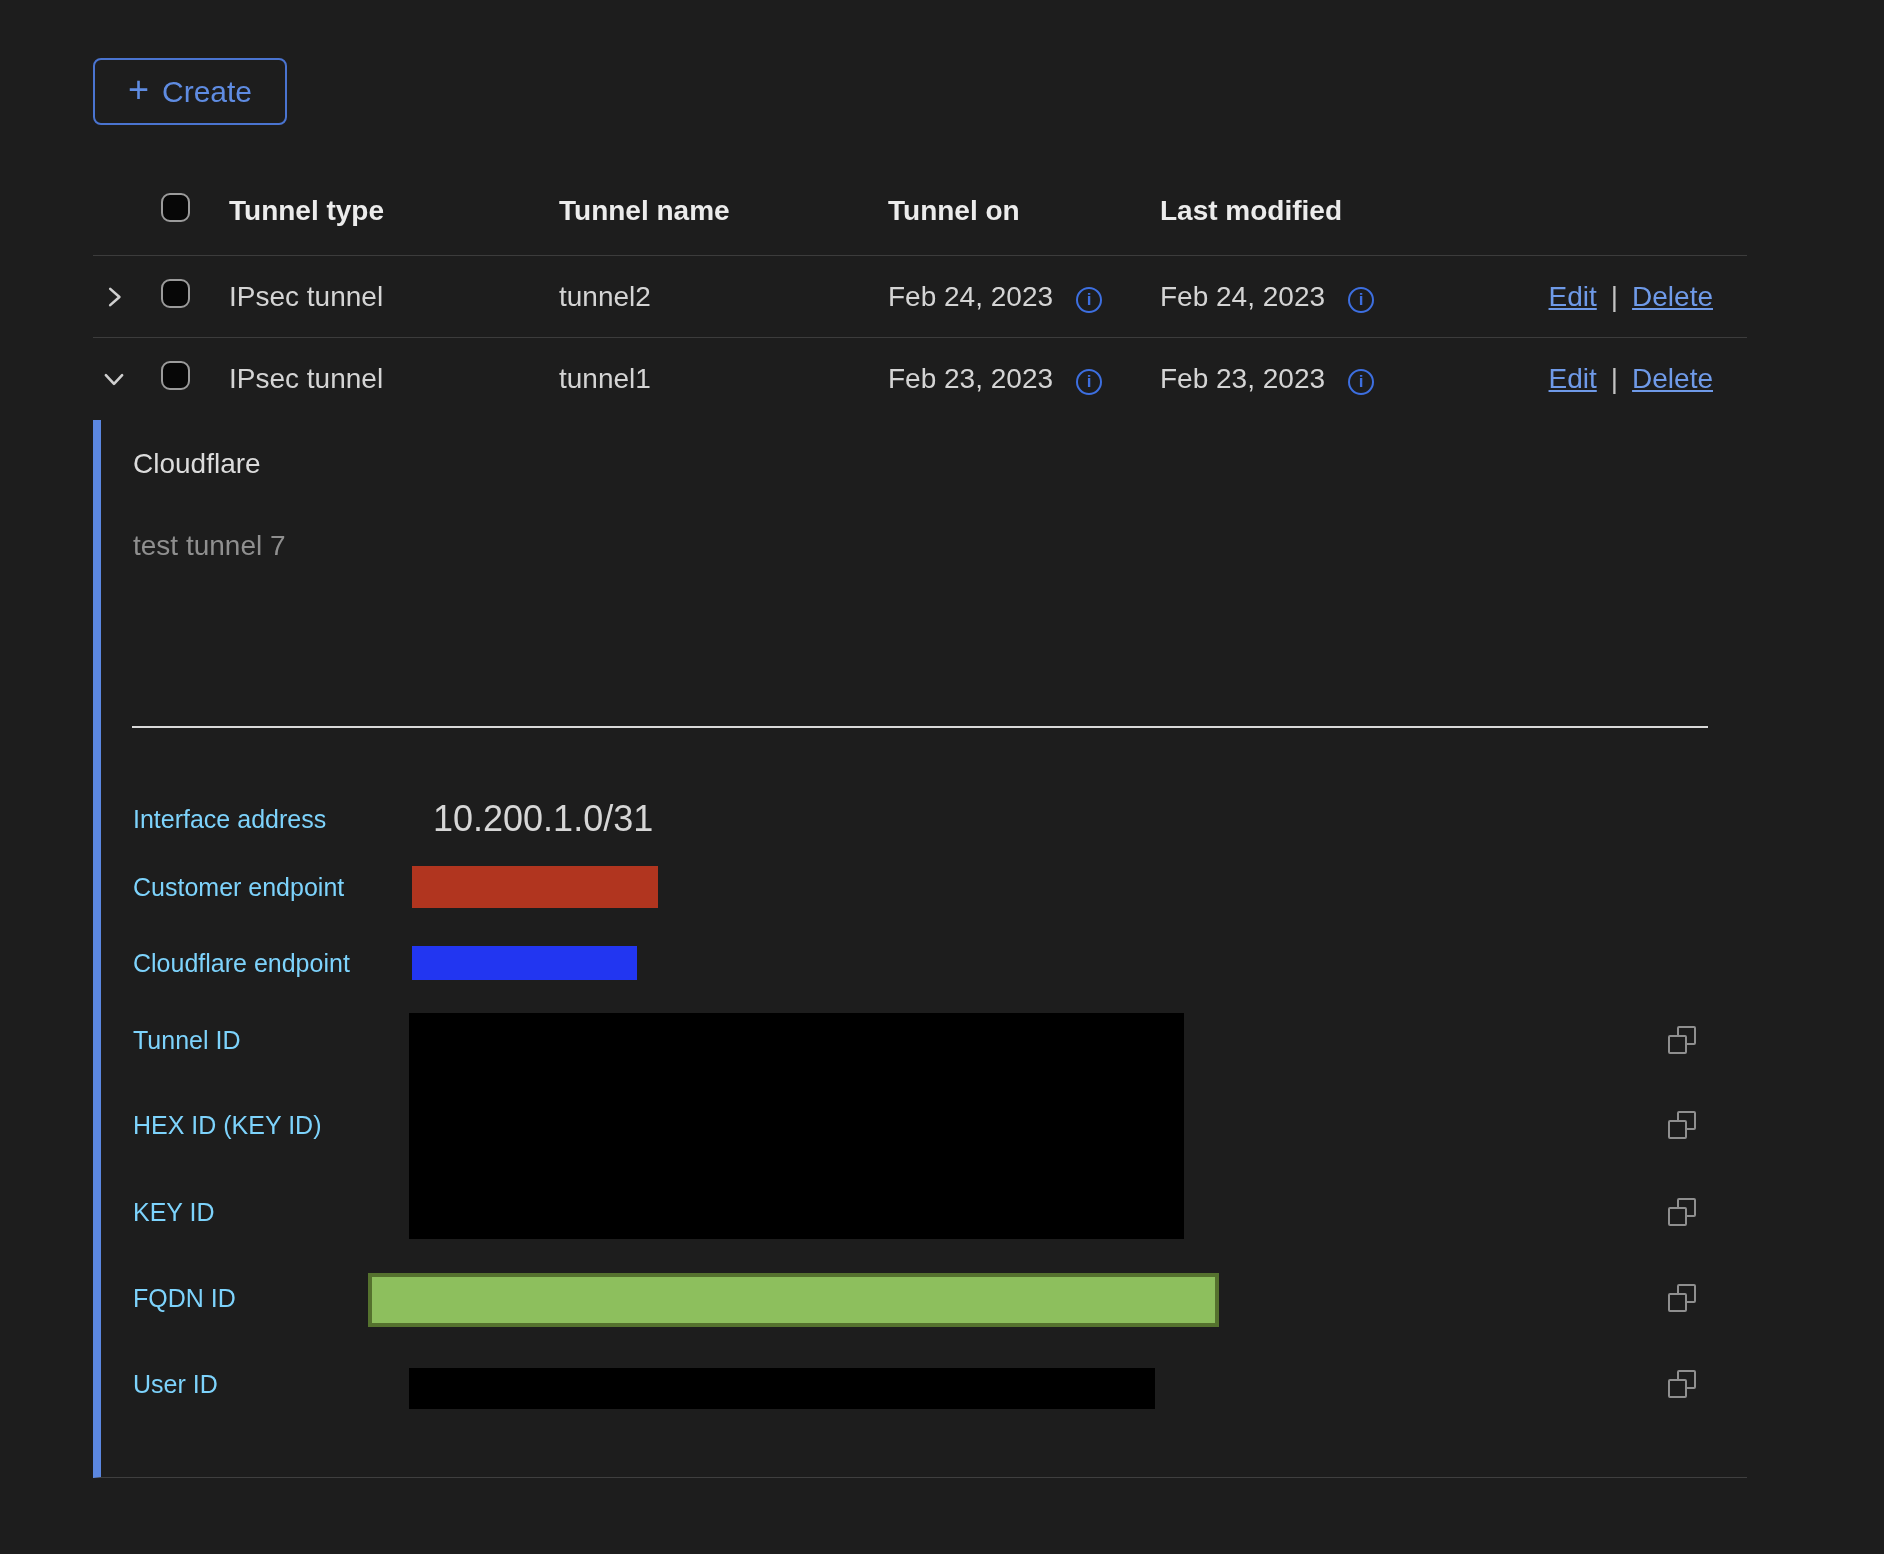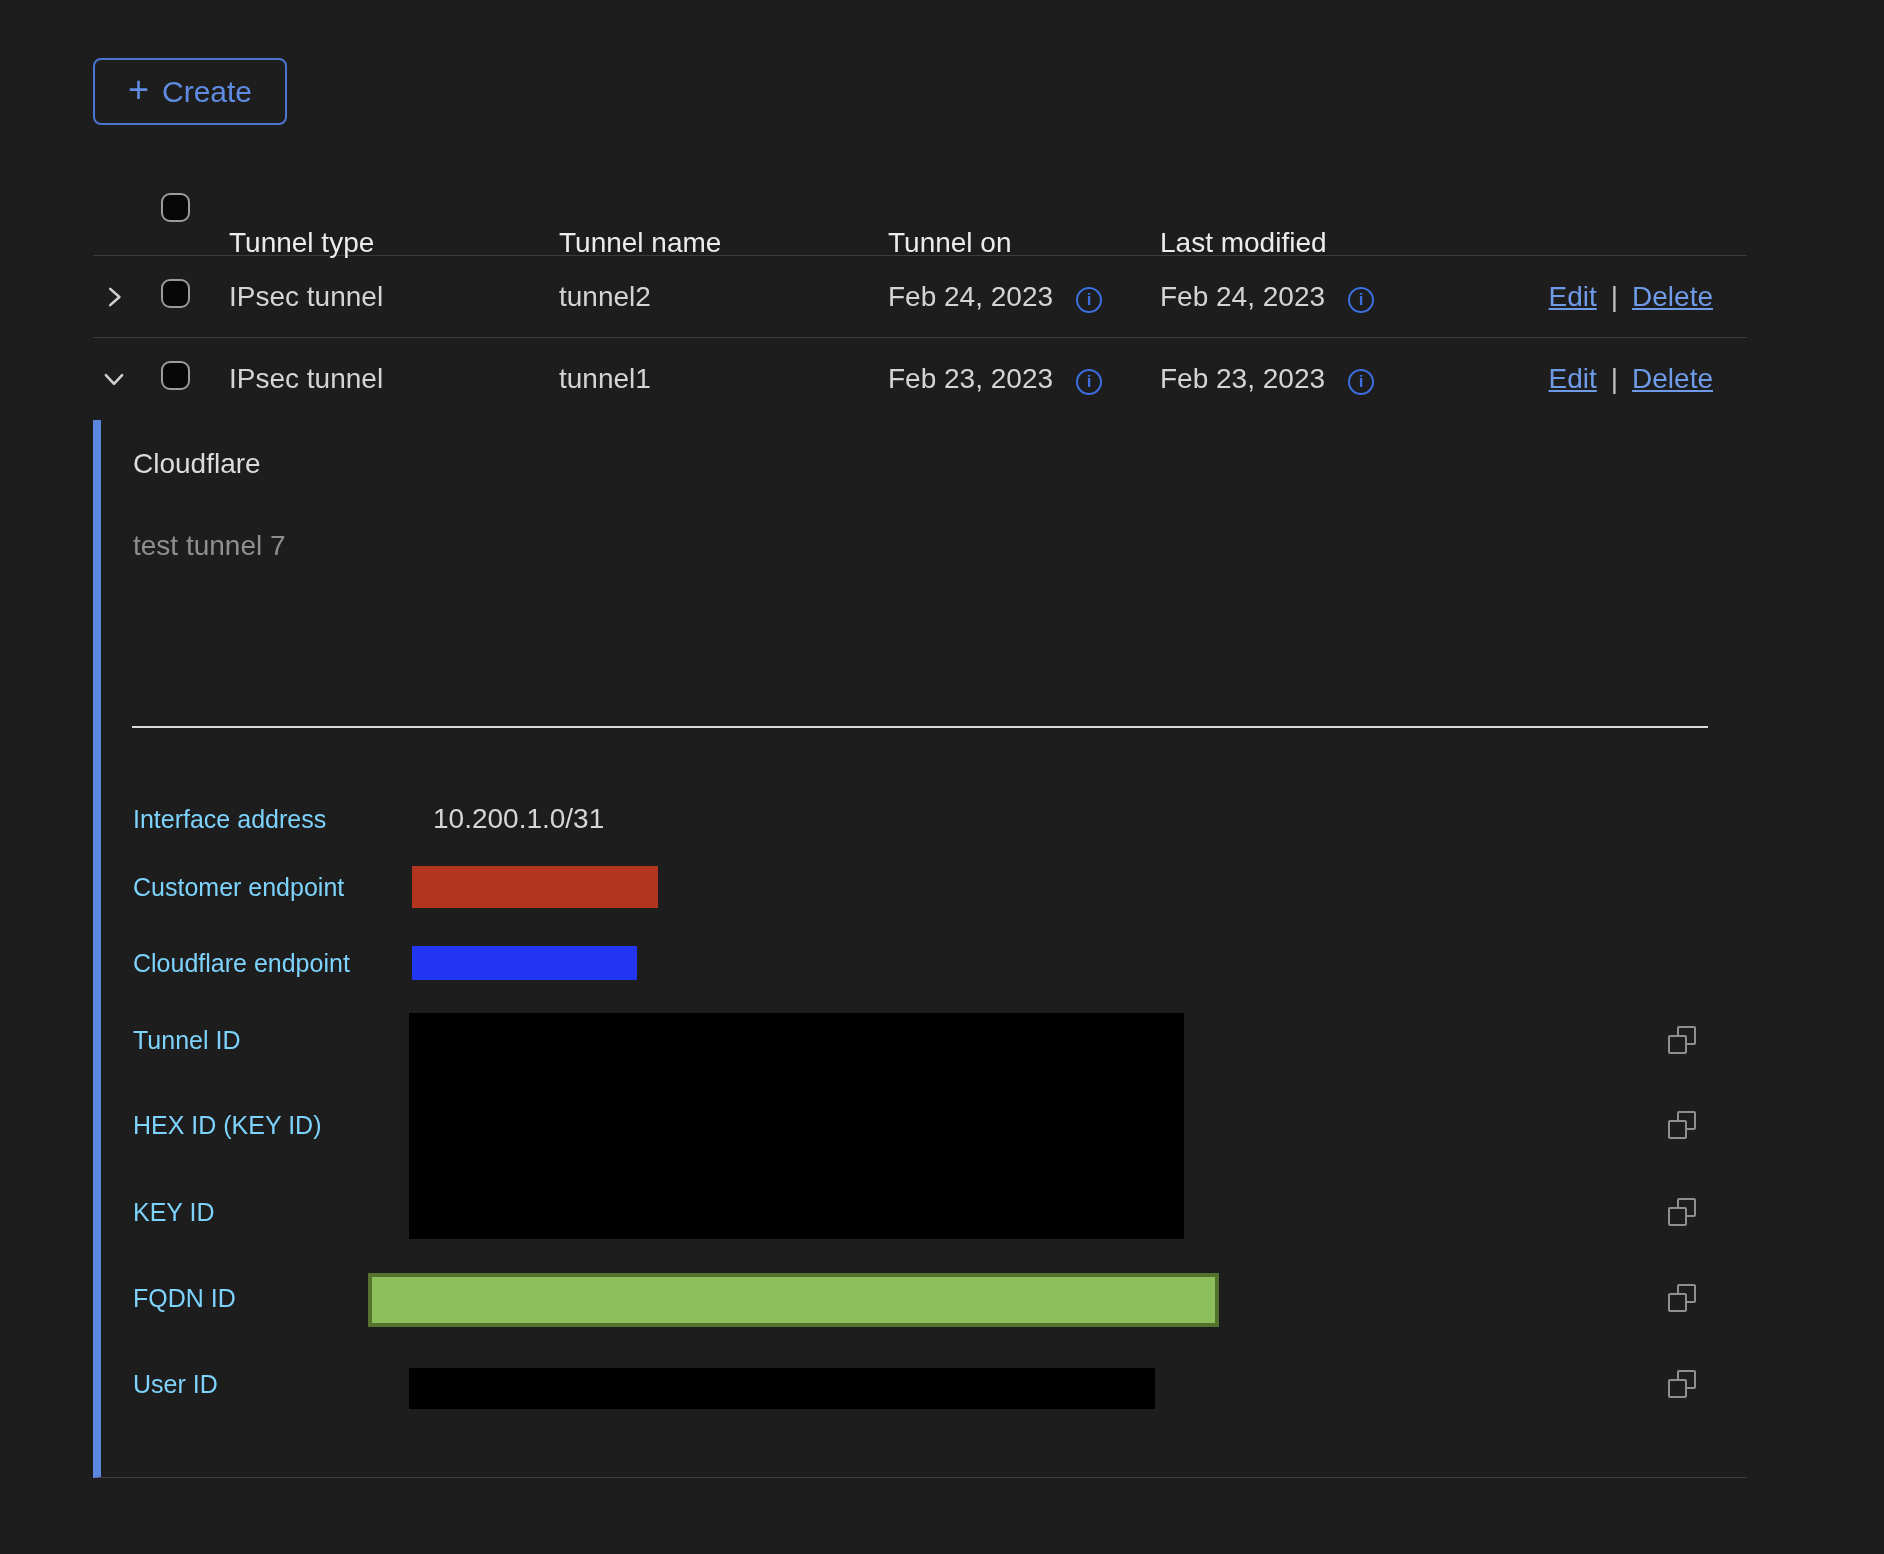--- a/index.html
+++ b/index.html
@@ -31,21 +31,21 @@
   }
   .create-btn .plus { font-size: 36px; font-weight: 300; line-height: 1; margin-top: -3px; }
 
   
   .table { position: absolute; left: 93px; top: 166px; width: 1654px; }
   .thead { position: relative; height: 90px; border-bottom: 1px solid #3c3c3c; }
   .trow  { position: relative; height: 82px; border-bottom: 1px solid #3c3c3c; }
   .trow.no-border { border-bottom: none; }
 
   .cell { position: absolute; top: 50%; transform: translateY(-50%); font-size: 28px; white-space: nowrap; }
-  .hcell { font-weight: 400; color: #ececec; margin-top: 32px; }
+  .hcell { font-weight: 700; color: #ececec; }
 
   .checkbox {
     width: 29px; height: 29px;
     border: 2px solid #9b9b9b;
     border-radius: 9px;
     background: #070707;
     display: inline-block;
     cursor: pointer;
   }
   .expander { width: 30px; height: 30px; display: flex; align-items: center; justify-content: center; cursor: pointer; }
@@ -86,21 +86,21 @@
     border-radius: 8px;
     color: #5f8ce2;
     font-family: "Liberation Sans", sans-serif;
     font-size: 28px;
     display: flex; align-items: center; justify-content: center;
     cursor: pointer;
   }
   .light-divider { position: absolute; left: 31px; top: 306px; width: 1576px; height: 2px; background: #d8d8d8; }
 
   .plabel { position: absolute; left: 32px; font-size: 25px; color: #7dd3fc; line-height: 32px; white-space: nowrap; }
-  .pvalue { position: absolute; left: 332px; font-size: 28px; color: #d6d6d6; line-height: 32px; }
+  .pvalue { position: absolute; left: 332px; font-size: 36px; color: #d6d6d6; line-height: 32px; }
 
   .redact { position: absolute; }
   .r-red   { left: 311px; top: 446px; width: 246px; height: 42px;  background: #b1351f; }
   .r-blue  { left: 311px; top: 526px; width: 225px; height: 34px;  background: #2236f1; }
   .r-big   { left: 308px; top: 593px; width: 775px; height: 226px; background: #000000; }
   .r-green { left: 267px; top: 853px; width: 851px; height: 54px;  background: #8dbf5d; border: 4px solid #55722e; }
   .r-user  { left: 308px; top: 948px; width: 746px; height: 41px;  background: #000000; }
 
   .copy-btn { position: absolute; left: 1567px; width: 28px; height: 28px; cursor: pointer; background: transparent; border: none; }
   .copy-btn .back  { position: absolute; right: 0; top: 0;    width: 19px; height: 19px; border: 2.5px solid #8f8f8f; border-radius: 2px; }

